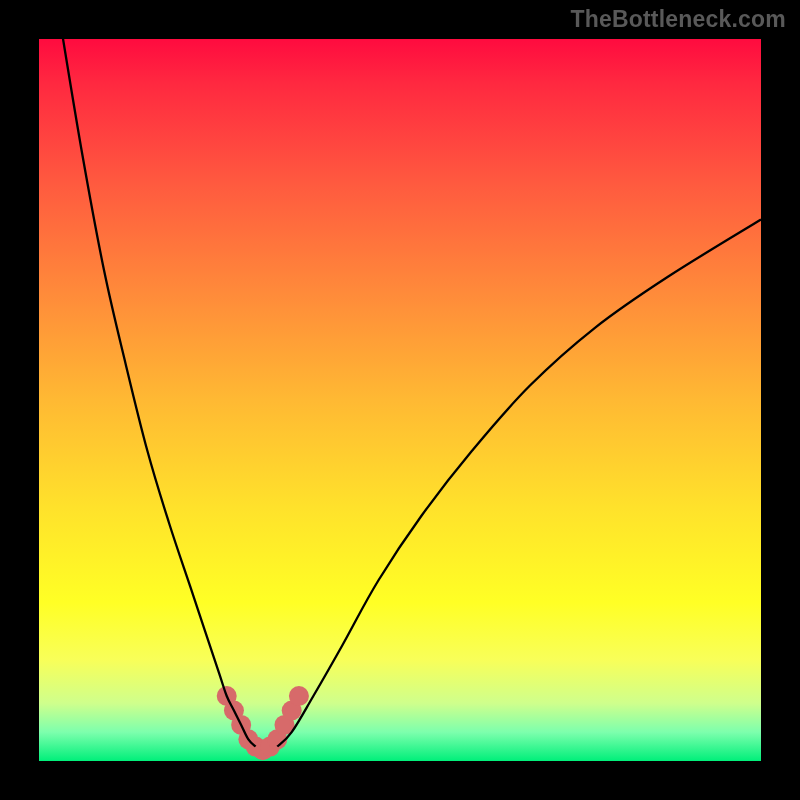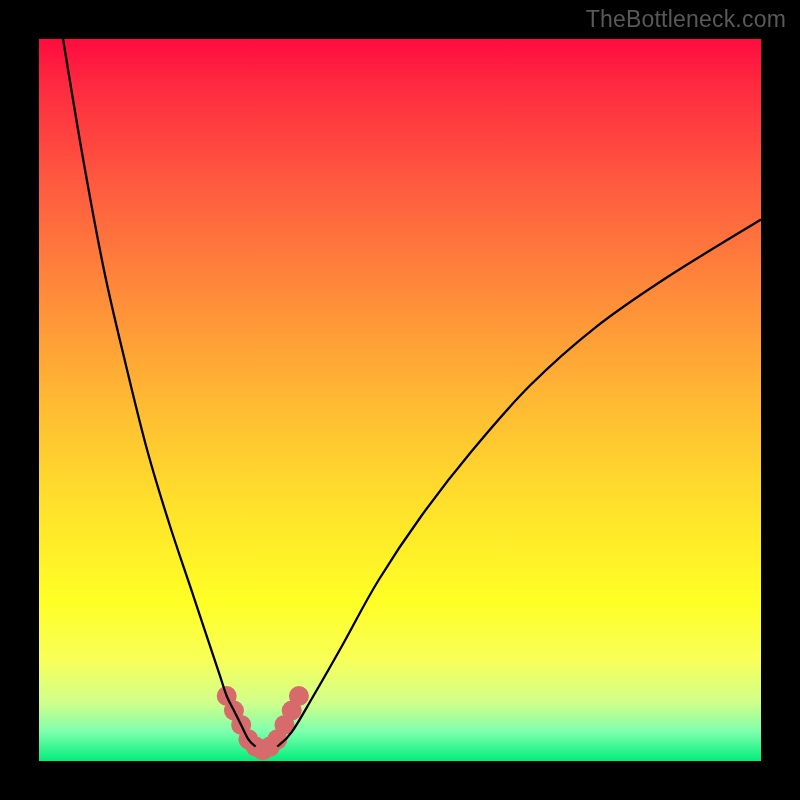--- a/index.html
+++ b/index.html
@@ -44,21 +44,21 @@
     width: 722px;
     height: 722px;
     overflow: visible;
   }
   .watermark {
     position: absolute;
     top: 6px;
     right: 14px;
     color: #595959;
     font-size: 23px;
-    font-weight: 400;
+    font-weight: 700;
     letter-spacing: 0.2px;
     font-family: Arial, Helvetica, sans-serif;
   }
 </style>
 </head>
 <body>
 
 <div class="frame">
   <div class="plot-area">
     <svg class="curve-svg" viewBox="0 0 722 722" preserveAspectRatio="none">

